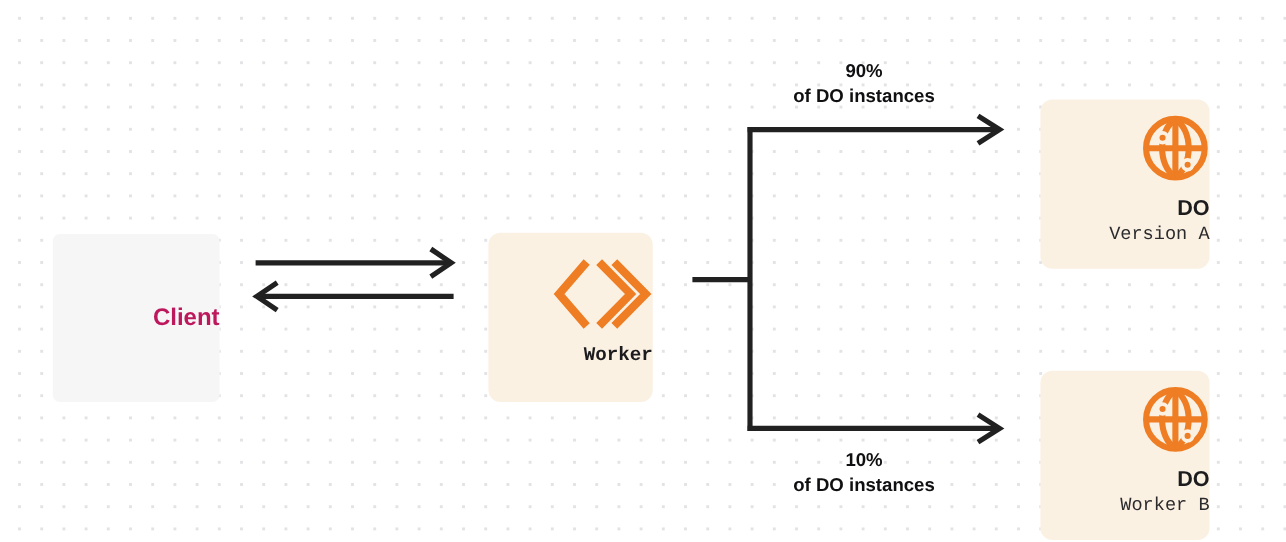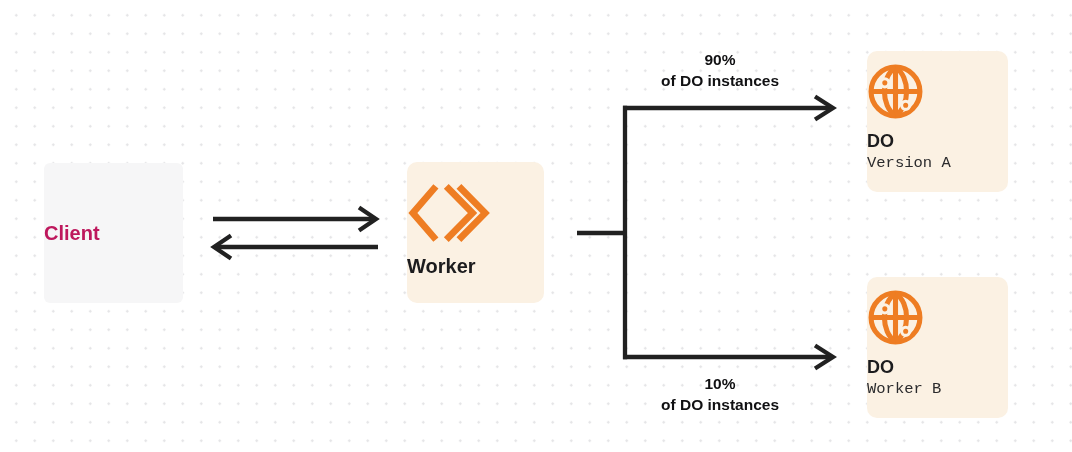--- a/index.html
+++ b/index.html
@@ -14,22 +14,23 @@
     background-image: radial-gradient(circle, #e3e3e6 1.2px, transparent 1.4px);
     background-size: 18.5px 18.5px;
     background-position: 7px 6px;
     overflow: hidden;
   }
 
   .node {
     position: absolute;
     display: flex;
     flex-direction: column;
-    align-items: flex-start;
+    align-items: flex-end;
     justify-content: center;
+    margin-top: 32px;
   }
 
   .node-client {
     left: 44px; top: 163px;
     width: 139px; height: 140px;
     background: #f6f6f7;
     border-radius: 6px;
   }
   .node-client .node-label {
     font-size: 20px; font-weight: 700; color: #be185d;
@@ -40,22 +41,23 @@
     border-radius: 10px;
   }
 
   .node-worker {
     left: 407px; top: 162px;
     width: 137px; height: 141px;
     justify-content: flex-start;
     padding-top: 21px;
   }
   .node-worker .node-label {
-    font-size: 20px; font-weight: 700; color: #1c1c1e;
+    font-size: 16px; font-weight: 700; color: #1c1c1e;
     margin-top: 12px;
+    font-family: Liberation Mono, monospace;
   }
 
   .node-do-a { left: 867px; top: 51px;  width: 141px; height: 141px; padding-top: 12px; justify-content: flex-start; }
   .node-do-b { left: 867px; top: 277px; width: 141px; height: 141px; padding-top: 12px; justify-content: flex-start; }
 
   .do-title {
     font-size: 18px; font-weight: 700; color: #1c1c1e;
     margin-top: 11px; line-height: 20px;
   }
   .do-subtitle {

